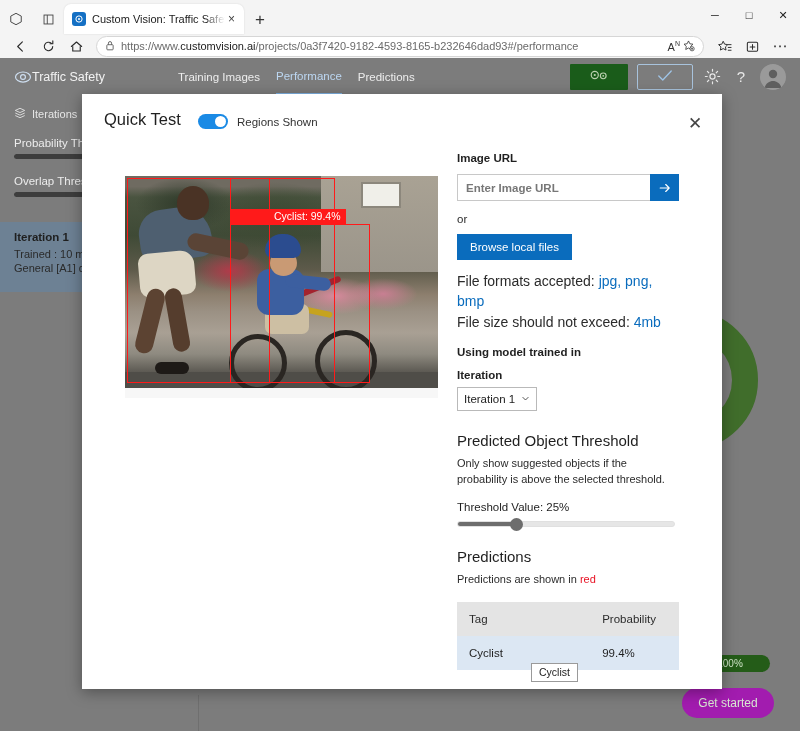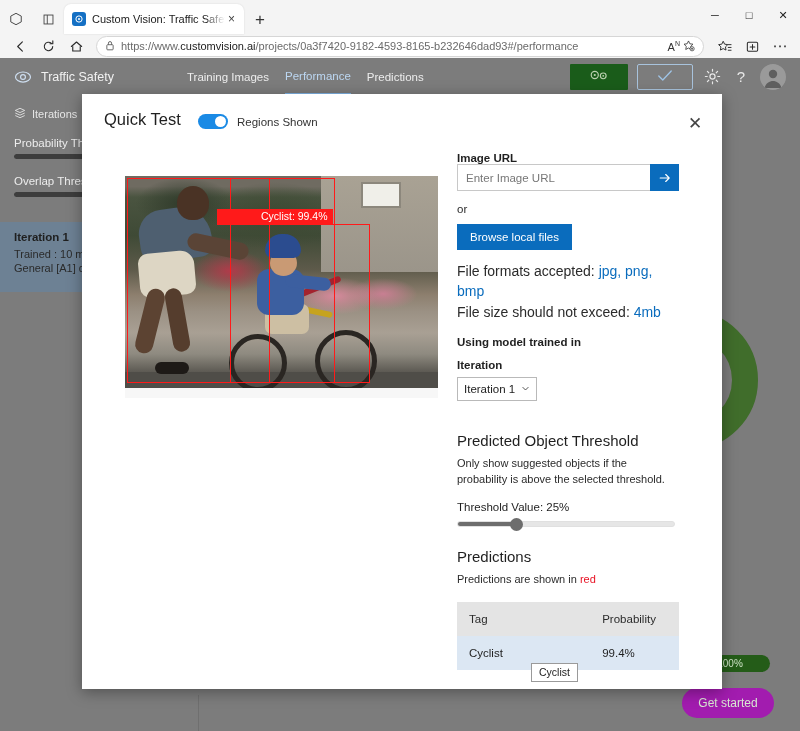--- a/index.html
+++ b/index.html
@@ -68,21 +68,21 @@
   .url-rest { color: #6a6a6a; }
   .omni-right { margin-left: auto; display: flex; gap: 2px; align-items: center;}
 
   
   .app-header {
     position: absolute; left: 0; top: 58px; width: 800px; height: 37px;
     background: #7c7c7c; 
     display: flex; align-items: center; padding: 0 14px;
     color: #fff;
   }
-  .brand { display:flex; align-items:center; gap: 9px; }
+  .brand { display:flex; align-items:center; }
   .brand-eye { width: 18px; height: 18px; color: #cfdff1; }
   .brand-name { font-size: 12.5px; color: #f2f2f2; }
   .nav-tabs { display: flex; gap: 16px; margin-left: 73px; align-items:center; height: 37px; }
   .nav-tab { font-size: 11.5px; color: #ededed; height: 37px; display:flex; align-items:center;}
   .nav-tab.active { color: #bcd7f2; border-bottom: 2px solid #7fb3e5; }
   .hdr-right { margin-left: auto; display: flex; align-items: center; gap: 9px; }
   .train-btn {
     width: 58px; height: 26px; background: #1a5c1a; border-radius: 1px;
     display:flex; align-items:center; justify-content:center;
   }
@@ -207,21 +207,21 @@
 
   .bbox { position:absolute; border: 1.5px solid #ff1a1a; }
   .bbox-label {
     position:absolute; background:#ff1a1a; color:#fff;
     font-size: 10.5px; padding: 2px 5px 3px; white-space: nowrap; line-height: 1;
   }
 
   
   .right-col { position: absolute; left: 457px; top: 152px; width: 222px; }
   .fl-label { font-size: 11.5px; font-weight: 700; color:#1f1f1f; }
-  .url-row { display: flex; height: 27px;}
+  .url-row { display: flex; margin-top: 10px; height: 27px; font-weight: bold;}
   .url-input {
     flex: 1 1 auto; height: 27px; border: 1px solid #c8c8c8; border-right: none;
     padding: 0 8px; font-size: 11.5px; color:#777; background: #fff;
     display:flex; align-items:center;
   }
   .url-go {
     width: 29px; height: 27px; background:#0a6cbd; color:#fff;
     display:flex; align-items:center; justify-content:center; font-size: 14px;
   }
   .or-text { font-size: 11.5px; color:#2b2b2b; margin-top: 12px; }
@@ -468,21 +468,21 @@
       <div class="ph-kid-shorts"></div>
       <div class="ph-kid-body"></div>
       <div class="ph-kid-arm"></div>
       <div class="ph-kid-head"></div>
       <div class="ph-kid-helmet"></div>
     </div>
 
     <div class="bbox" style="left:2px; top:2px; width:208px; height:205px;"></div>
     <div class="bbox" style="left:105px; top:2px; width:40px; height:205px;"></div>
     <div class="bbox" style="left:105px; top:48px; width:140px; height:159px;"></div>
-    <div class="bbox-label" style="left:92px; top:33px;padding-left:44px;">Cyclist: 99.4%</div>
+    <div class="bbox-label" style="left:105px; top:33px;padding-left:44px;">Cyclist: 99.4%</div>
   </div>
 </div>
 
 <div class="right-col">
   <div class="fl-label">Image URL</div>
   <div class="url-row">
     <div class="url-input">Enter Image URL</div>
     <div class="url-go">
       <svg width="14" height="14" viewBox="0 0 16 16">
           <path d="M2.5 8h10M8.8 4l4 4-4 4" fill="none" stroke="#fff" stroke-width="1.3" stroke-linecap="round" stroke-linejoin="round"></path>

